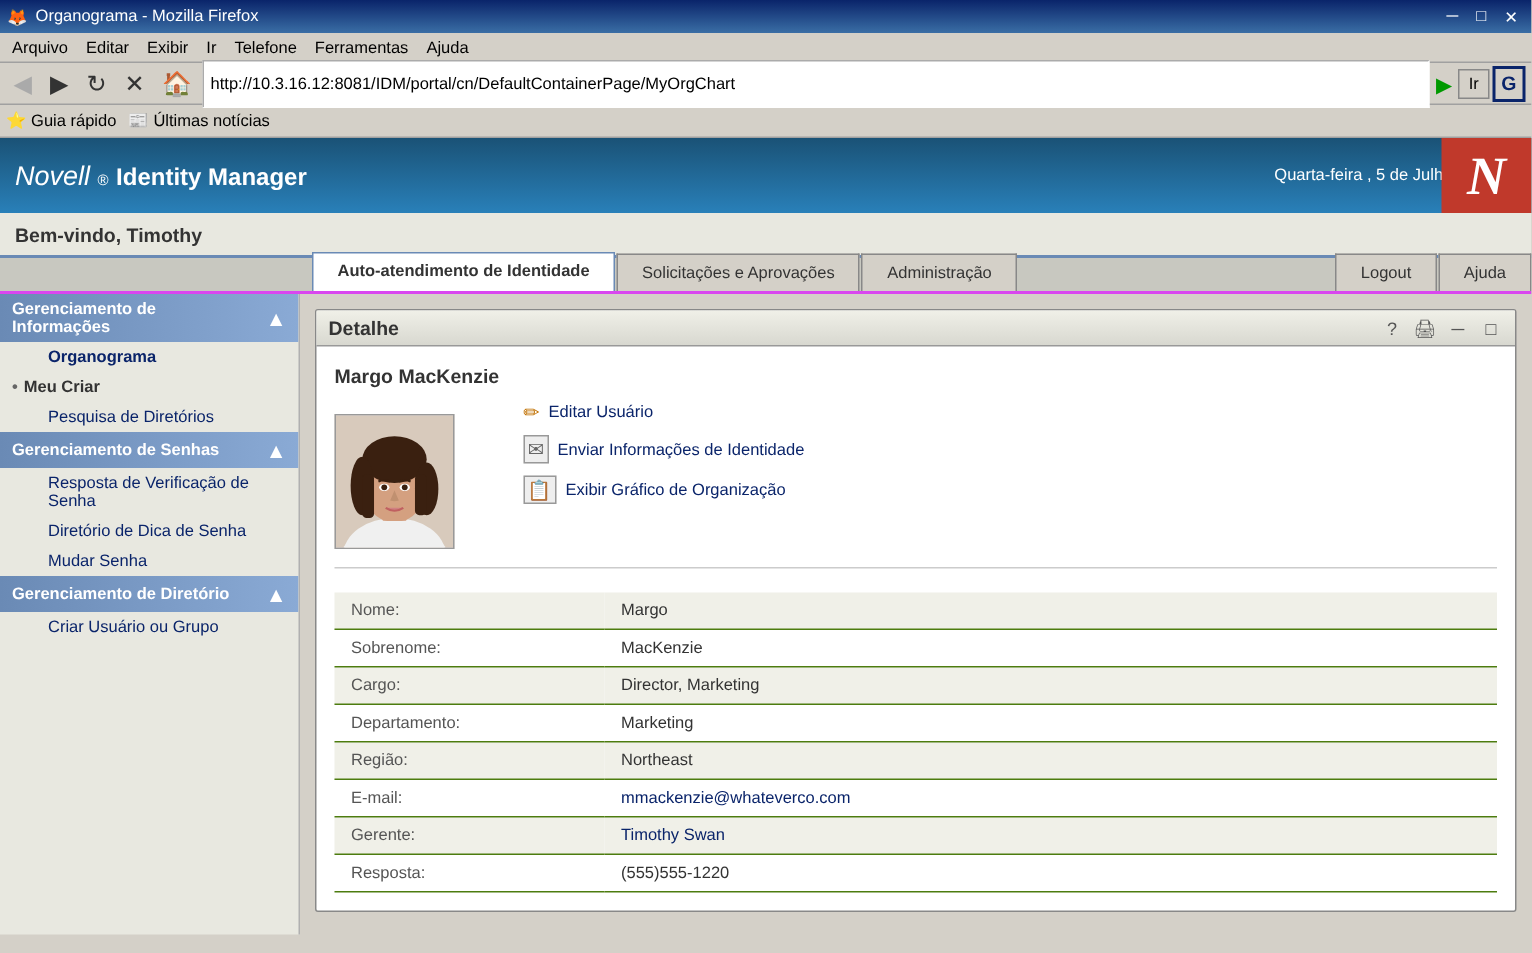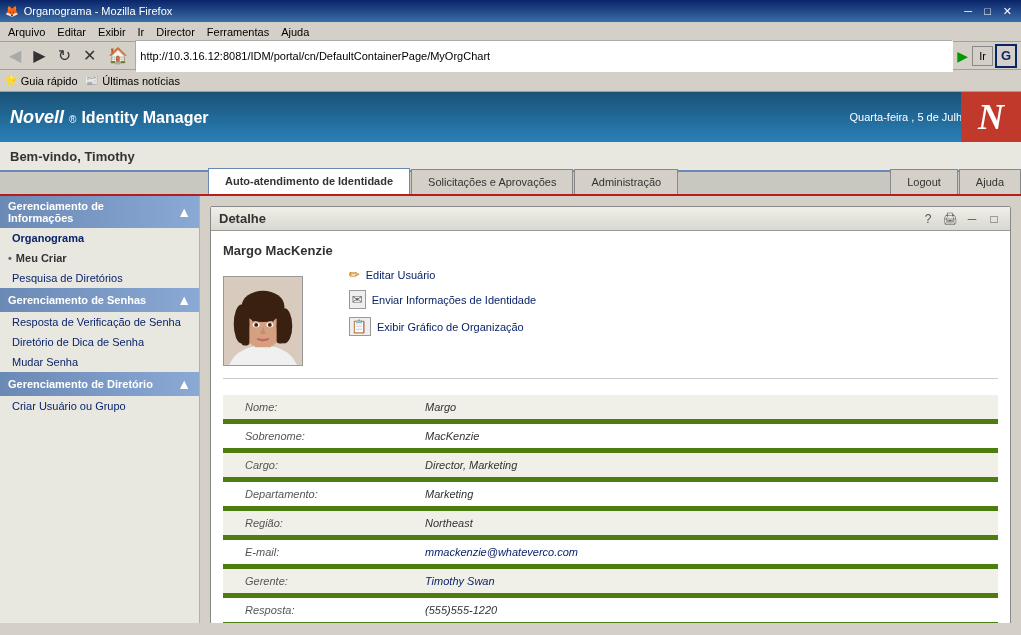--- a/index.html
+++ b/index.html
@@ -96,21 +96,21 @@
       height: 50px;
       display: flex;
       align-items: center;
       justify-content: space-between;
       padding: 0 10px;
       position: relative;
     }
     .novell-logo {
       display: flex; align-items: baseline; gap: 5px;
     }
-    .novell-text { color: white; font-size: 18px; font-weight: bold; font-style: italic; }
+    .novell-text { color: white; font-size: 18px; font-weight: normal; font-style: italic; }
     .novell-r { color: white; font-size: 10px; vertical-align: super; }
     .idm-text { color: white; font-size: 16px; font-weight: bold; }
     .header-date { color: white; font-size: 11px; }
     .novell-n {
       position: absolute;
       right: 0;
       top: 0;
       width: 60px;
       height: 50px;
       background: #c0392b;
@@ -169,21 +169,21 @@
       color: white;
       font-size: 11px;
       font-weight: bold;
       padding: 4px 8px;
       display: flex;
       justify-content: space-between;
       align-items: center;
     }
     .sidebar-section-header .collapse-btn { cursor: pointer; font-size: 14px; }
     .sidebar-item {
-      padding: 4px 8px 4px 12px;
+      padding: 4px 8px 4px 32px;
       cursor: pointer;
       color: #0a246a;
       text-decoration: none;
       display: block;
       font-size: 11px;
     }
     .sidebar-item.active { color: #0a246a; font-weight: bold; }
     .sidebar-subsection {
       padding: 4px 8px;
       font-weight: bold;
@@ -281,24 +281,23 @@
 
     
     .detail-table {
       width: 100%;
       border-collapse: collapse;
       font-size: 11px;
     }
     .detail-table tr:nth-child(odd) { background: #f0f0e8; }
     .detail-table tr:nth-child(even) { background: white; }
     .detail-table td {
-      padding: 6px 22px;
-      border-bottom: 5px solid #4d7c0f;
+      padding: 6px 11px;
+      border-bottom: 1px solid #4d7c0f;
       vertical-align: middle;
-      font-style: italic;
     }
     .detail-table td:first-child {
       width: 180px;
       color: #555;
       font-weight: normal;
     }
     .detail-table td:last-child {
       color: #333;
     }
     .detail-link {
@@ -310,21 +309,21 @@
     
     ::-webkit-scrollbar { width: 12px; }
     ::-webkit-scrollbar-track { background: #d4d0c8; }
     ::-webkit-scrollbar-thumb { background: #a0a0a0; border: 1px solid #888; }
 
     .nav-tabs-container {
       display: flex;
       align-items: flex-end;
       height: 24px;
       background: #c8c8c0;
-      border-bottom: 2px solid #b91c1c;
+      border-bottom: 2px solid #d946ef;
     }
     .nav-tabs-left-space { width: 200px; background: #e8e8e0; flex-shrink: 0; }
     .nav-tabs-right {
       display: flex;
       align-items: flex-end;
       flex: 1;
       padding-left: 8px;
       gap: 1px;
     }
     .nav-tab-spacer { flex: 1; }
@@ -340,21 +339,21 @@
     <span style="cursor:pointer; padding:0 4px;">□</span>
     <span style="cursor:pointer; padding:0 4px;">✕</span>
   </span>
 </div>
 
 <div class="menu-bar">
   <span>Arquivo</span>
   <span>Editar</span>
   <span>Exibir</span>
   <span>Ir</span>
-  <span>Director</span>
+  <span>Telefone</span>
   <span>Ferramentas</span>
   <span>Ajuda</span>
 </div>
 
 <div class="toolbar">
   <button class="toolbar-btn disabled">◀</button>
   <button class="toolbar-btn">▶</button>
   <button class="toolbar-btn">↻</button>
   <button class="toolbar-btn">✕</button>
   <button class="toolbar-btn">🏠</button>

